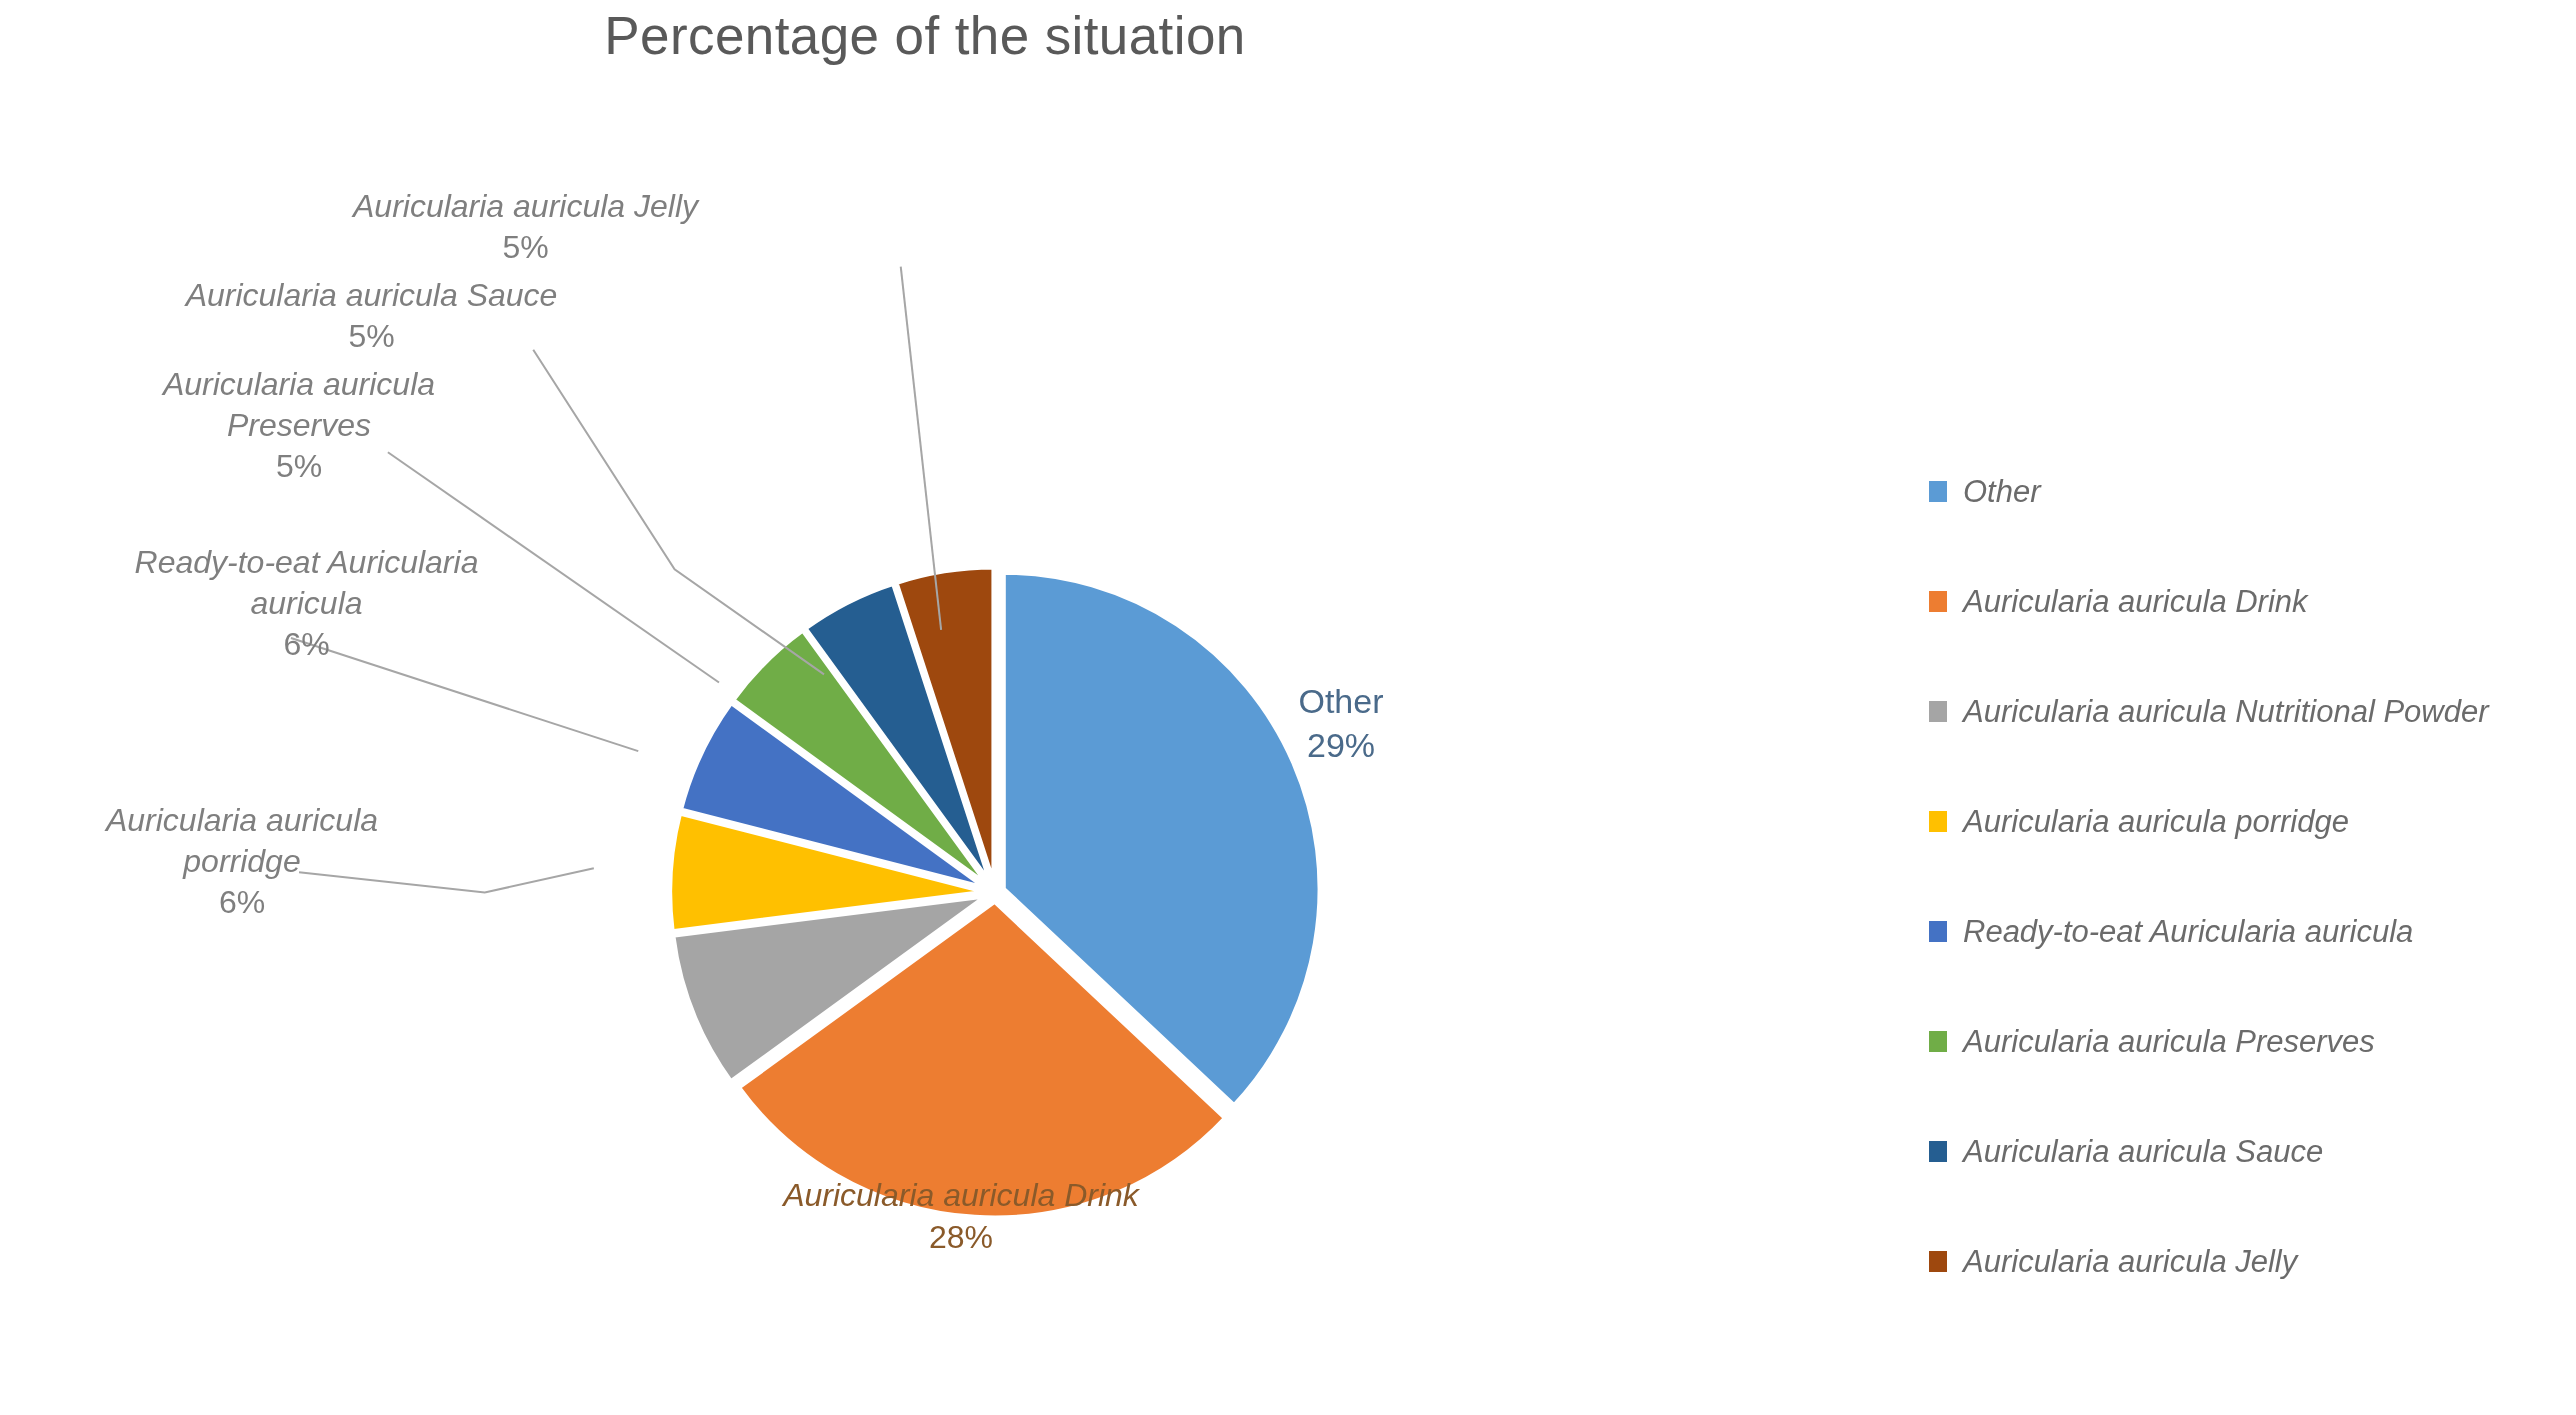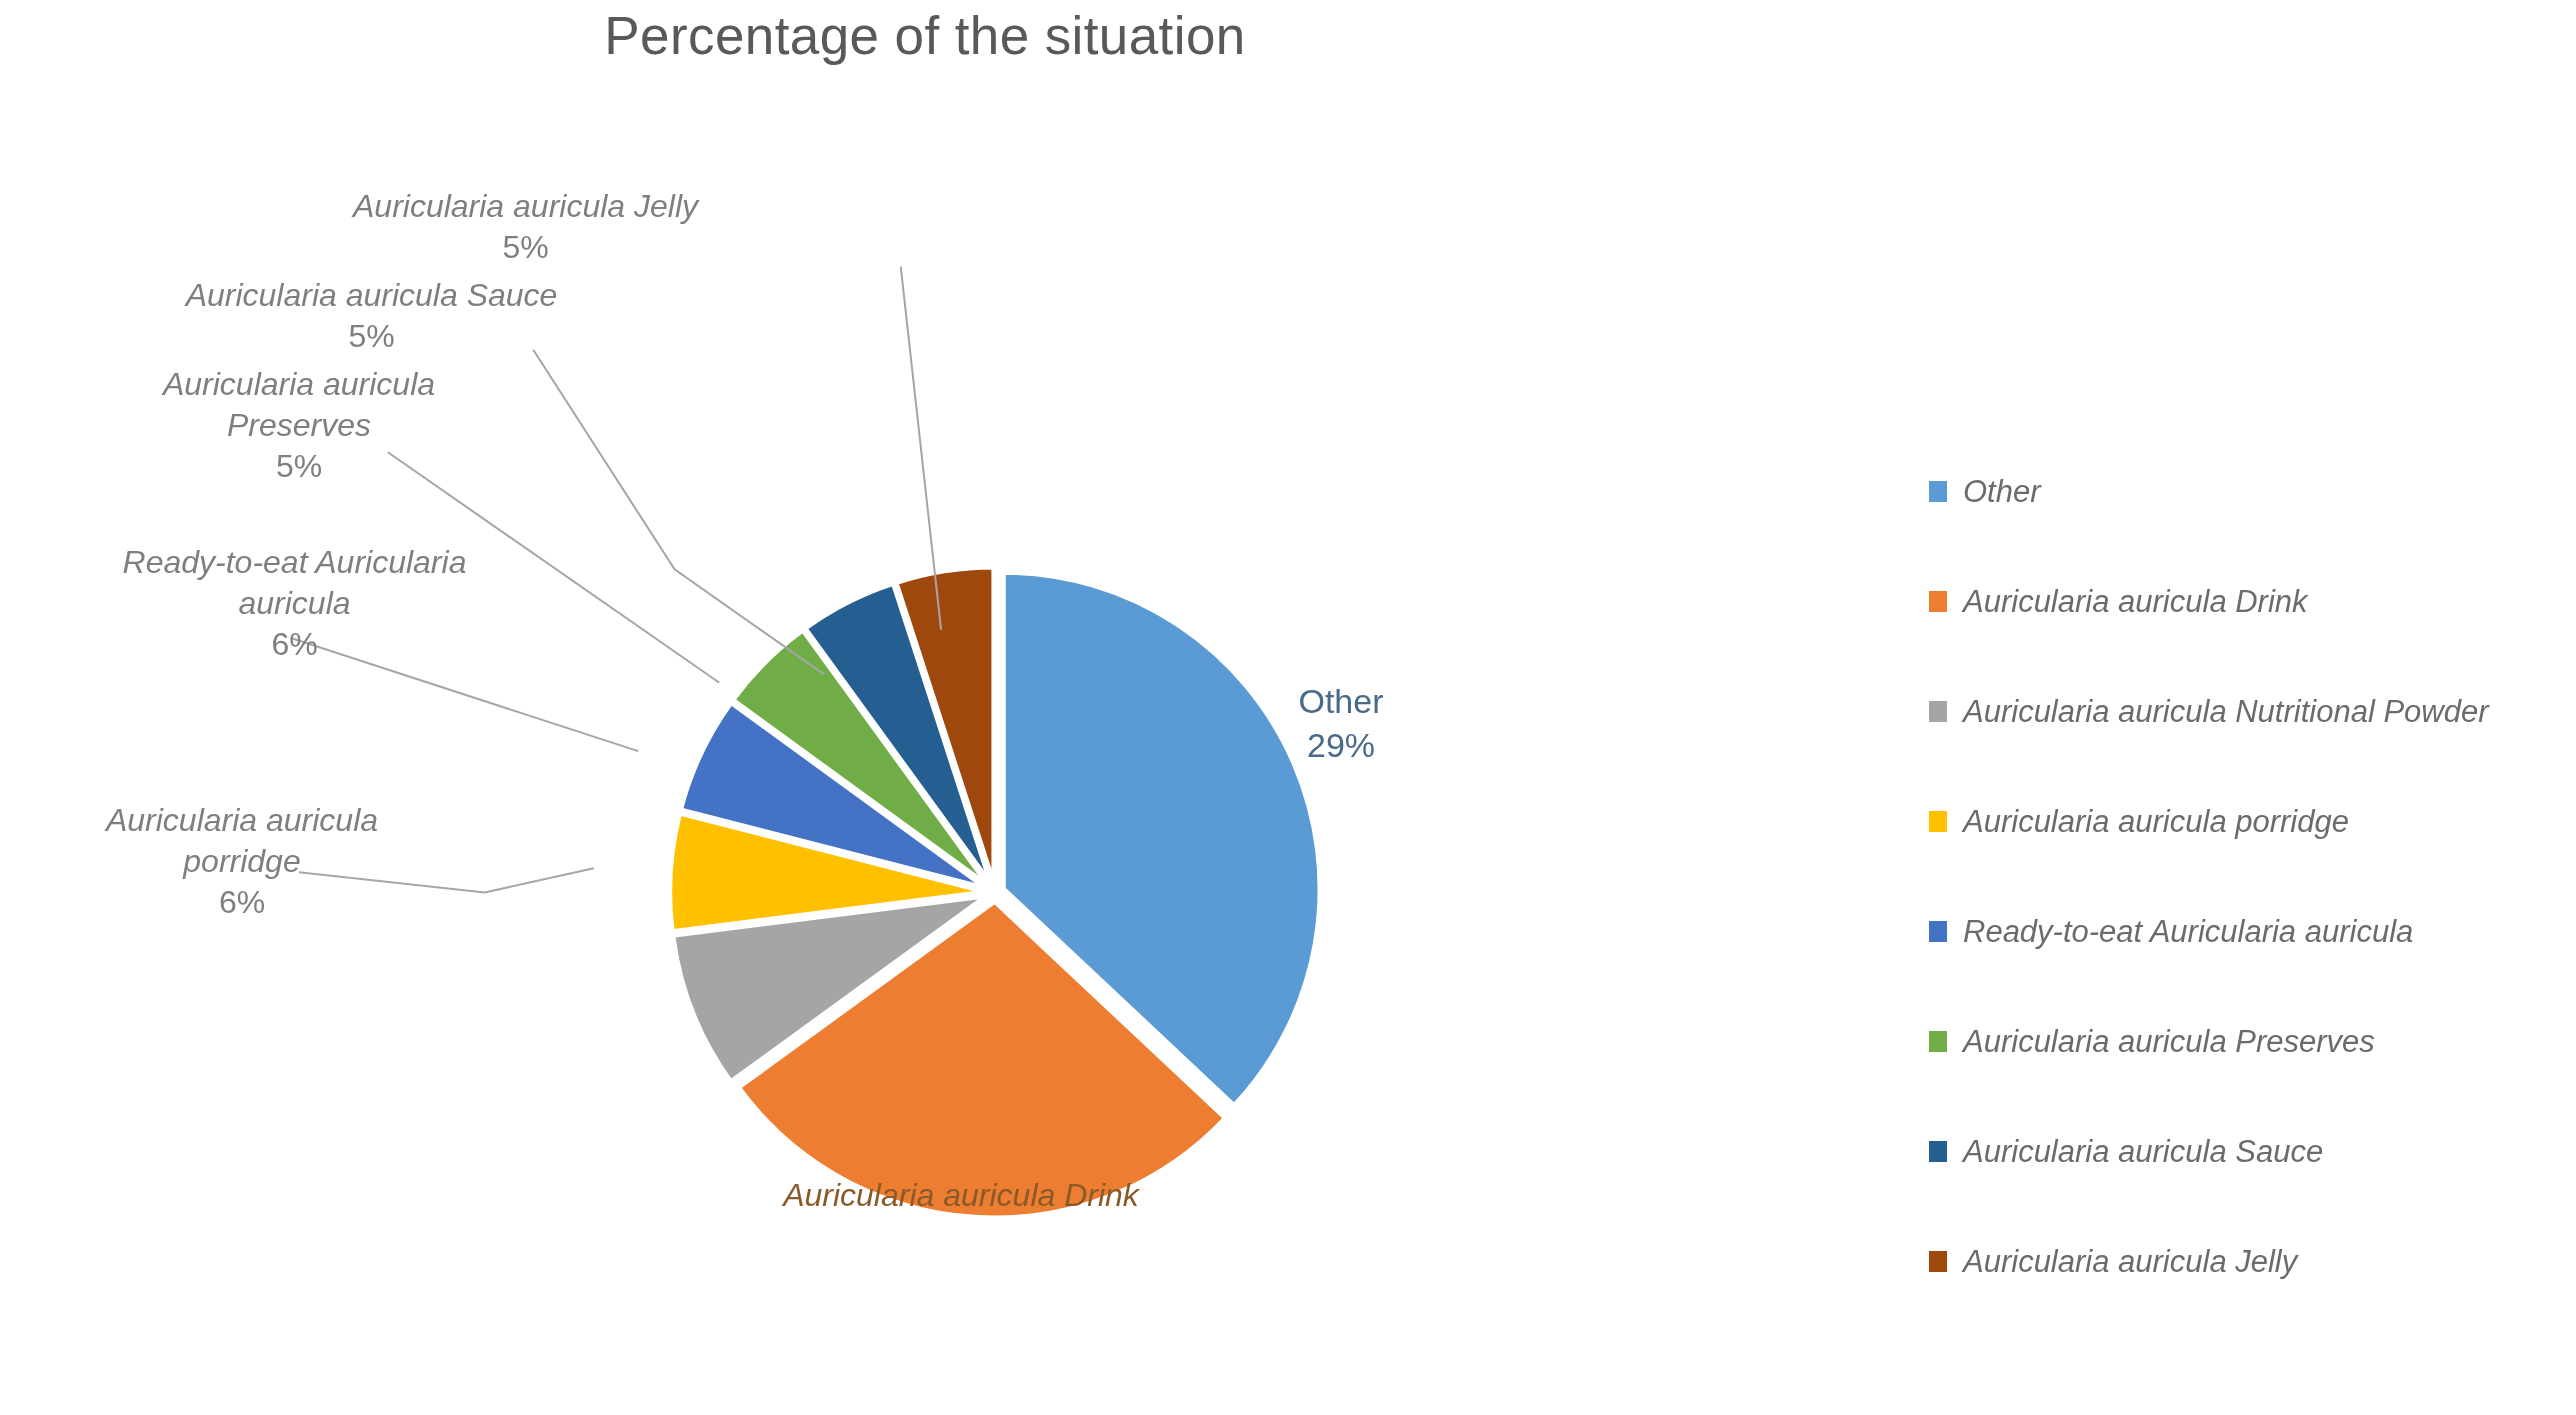--- a/index.html
+++ b/index.html
@@ -151,40 +151,41 @@
     <span>Auricularia auricula Sauce</span>
     <span class="pct">5%</span>
   </div>
 
   <div class="callout" style="left:81px; top:323px; width:436px;">
     <span>Auricularia auricula
 Preserves</span>
     <span class="pct">5%</span>
   </div>
 
-  <div class="callout" style="left:28px; top:501px; width:533px;">
+  <div class="callout" style="left:40px; top:501px; width:533px;">
     <span>Ready-to-eat Auricularia
 auricula</span>
     <span class="pct">6%</span>
   </div>
 
   <div class="callout" style="left:16px; top:759px; width:452px;">
     <span>Auricularia auricula
 porridge</span>
     <span class="pct">6%</span>
   </div>
 
 
   <div class="inner-label inner-other" style="left:1220px; top:679px; width:242px;">
     <span class="name">Other</span>
     <span class="pct">29%</span>
   </div>
 
   <div class="inner-label inner-drink" style="left:533px; top:1175px; width:856px;">
     <span class="name">Auricularia auricula Drink</span>
+    <span class="pct">28%</span>
   </div>
 
   <div id="legend">
       <div class="legend-item">
         <span class="legend-swatch" style="background: rgb(91, 155, 213);"></span>
         <span class="legend-label">Other</span>
       </div>
       <div class="legend-item">
         <span class="legend-swatch" style="background: rgb(237, 125, 49);"></span>
         <span class="legend-label">Auricularia auricula Drink</span>

